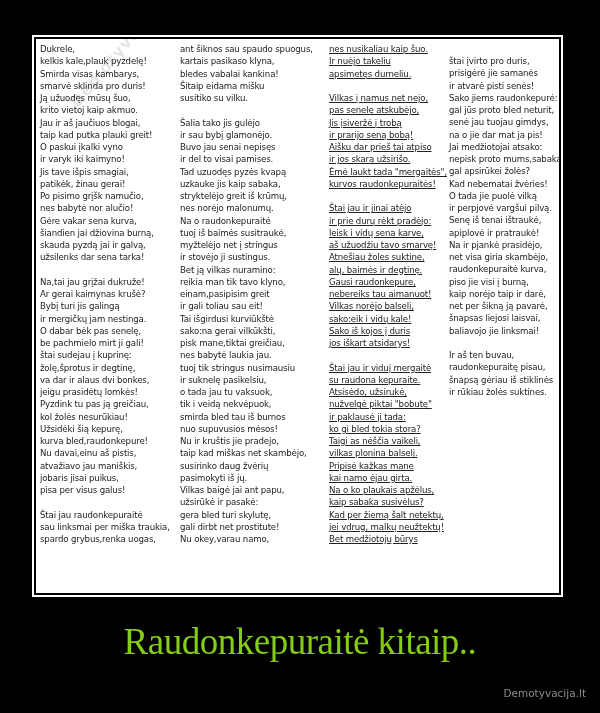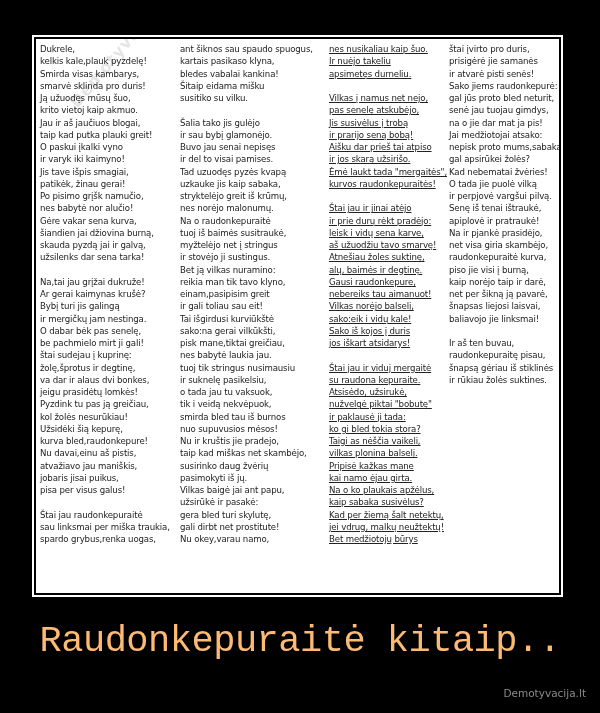--- a/index.html
+++ b/index.html
@@ -18,30 +18,30 @@
   .col {
     position: absolute; top: 4px;
     font-family: "DejaVu Sans", sans-serif;
     font-size: 8.6px; line-height: 12.25px; color: #222;
     white-space: nowrap; letter-spacing: -0.15px;
   }
   .col .ln { display: block; height: 12.25px; }
   .col1 { left: 4px; }
   .col2 { left: 144px; }
   .col3 { left: 293px; text-decoration: underline; }
-  .col4 { left: 413px; }
+  .col4 { left: 413px; margin-top: 12px; }
   .watermark {
     position: absolute; left: 30px; top: 60px;
     transform: rotate(-50deg); transform-origin: left top;
     color: rgba(180,180,180,0.35); font-size: 16px; font-weight: bold;
     letter-spacing: 1px;
   }
   .caption {
     position: absolute; left: 0; right: 0; top: 620px; text-align: center;
-    color: #fdba74; font-family: Liberation Mono, monospace; font-size: 37px;
+    color: #84cc16; font-family: Liberation Serif, serif; font-size: 37px;
     letter-spacing: -0.5px;
   }
   .site {
     position: absolute; right: 14px; top: 687px;
     color: #8a8a8a; font-family: "DejaVu Sans", sans-serif; font-size: 10.5px;
   }
 </style>
 </head>
 <body>
 
@@ -134,21 +134,21 @@
         <span class="ln">sau linksmai per miška traukia,</span>
         <span class="ln">spardo grybus,renka uogas,</span>
       </div>
     <div class="col col3">
         <span class="ln">nes nusikaliau kaip šuo.</span>
         <span class="ln">Ir nuėjo takeliu</span>
         <span class="ln">apsimetęs durneliu.</span>
         <span class="ln"></span>
         <span class="ln">Vilkas į namus net nejo,</span>
         <span class="ln">pas senelę atskubėjo,</span>
-        <span class="ln">Jis susivėlus į trobą</span>
+        <span class="ln">Jis įsiveržė į trobą</span>
         <span class="ln">ir prarijo seną bobą!</span>
         <span class="ln">Aišku dar prieš tai atpiso</span>
         <span class="ln">ir jos skarą užsirišo.</span>
         <span class="ln">Ėmė laukt tada "mergaitės",</span>
         <span class="ln">kurvos raudonkepuraitės!</span>
         <span class="ln"></span>
         <span class="ln">Štai jau ir jinai atėjo</span>
         <span class="ln">ir prie durų rėkt pradėjo:</span>
         <span class="ln">leisk i vidų sena karve,</span>
         <span class="ln">aš užuodžiu tavo smarvę!</span>

